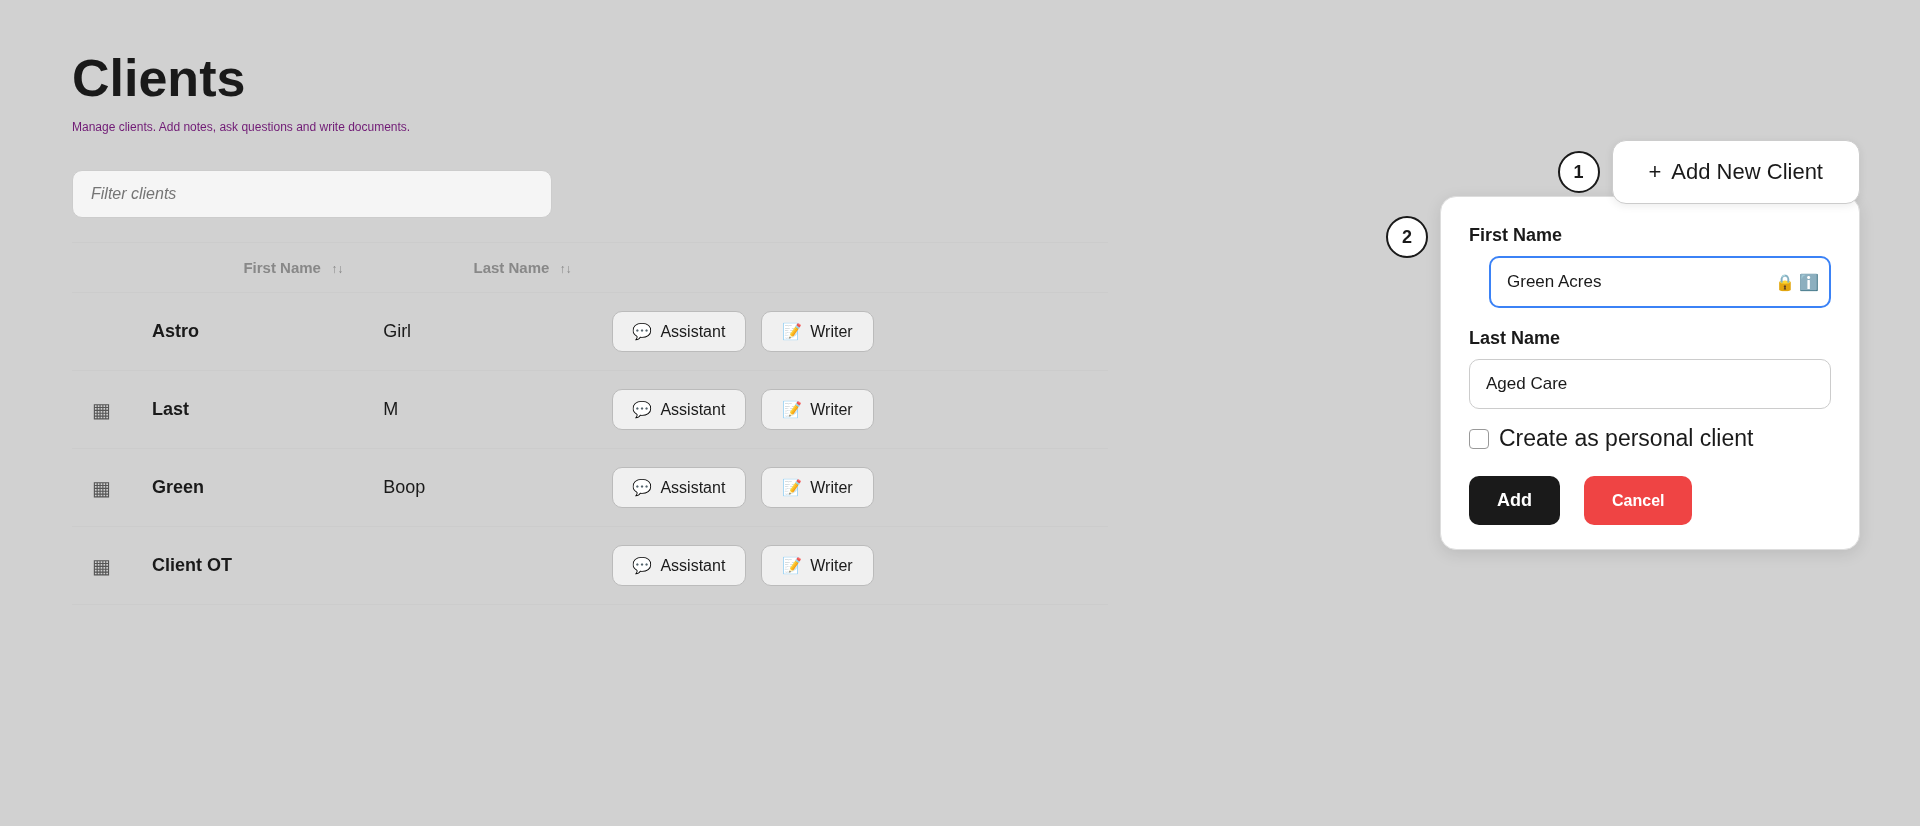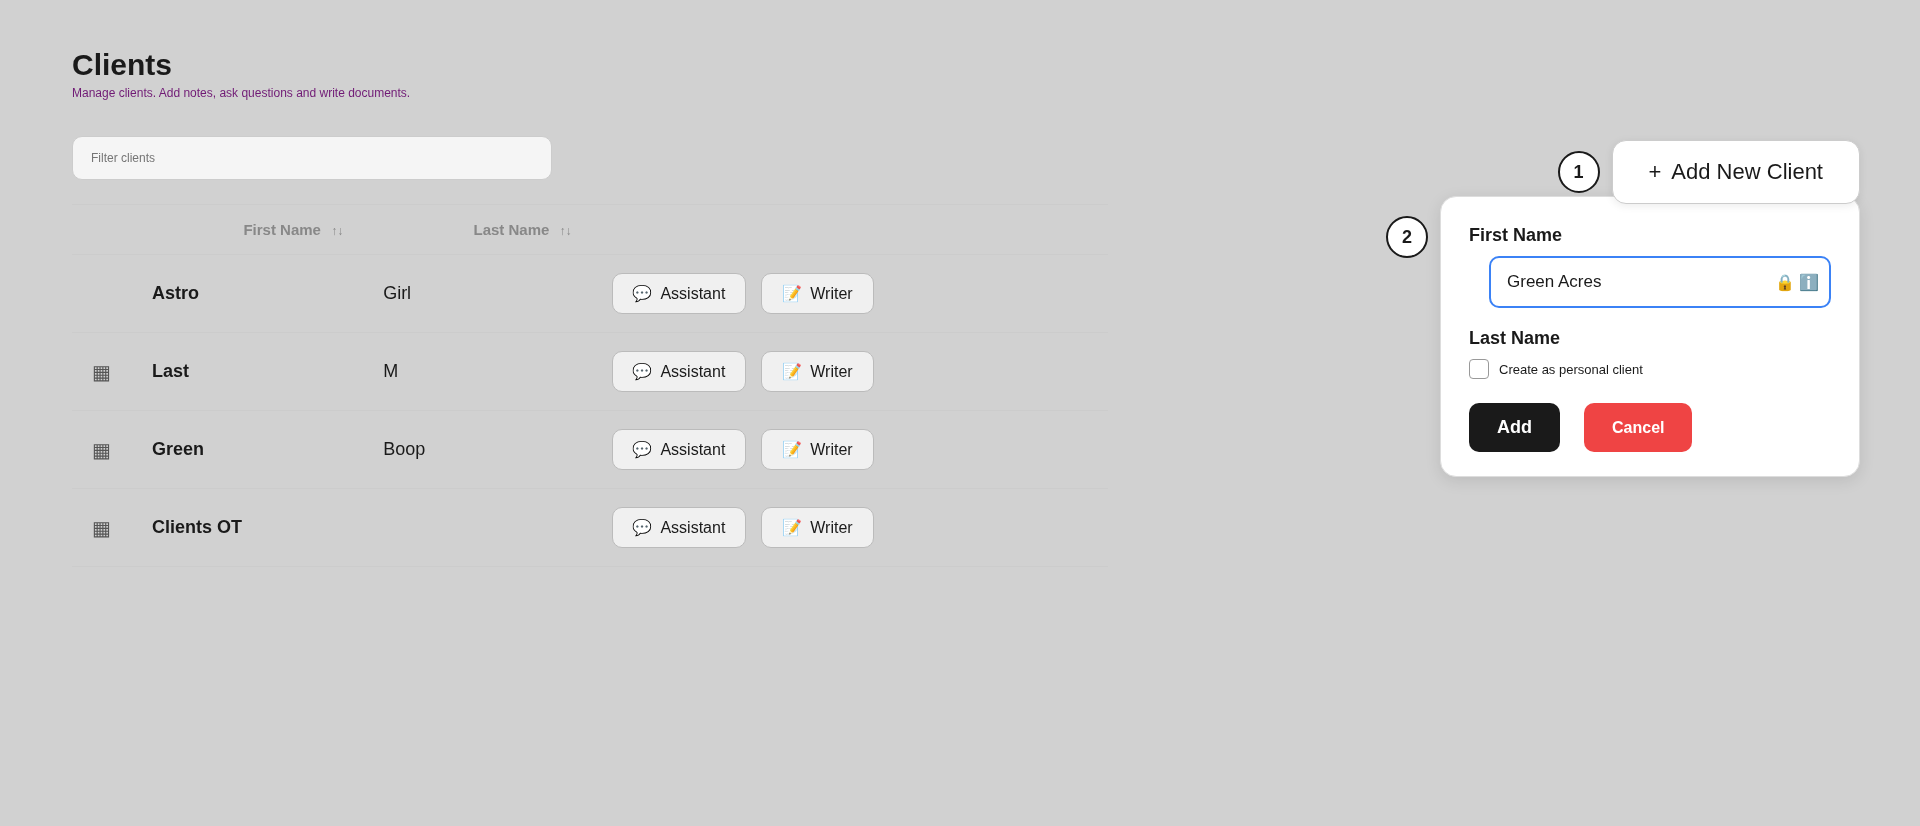--- a/index.html
+++ b/index.html
@@ -11,47 +11,48 @@
       overflow: hidden;
       position: relative;
     }
 
     .main-content {
       padding: 48px 72px;
       max-width: 1180px;
     }
 
     .page-title {
-      font-size: 30px;
+      font-size: 52px;
       font-weight: 700;
       color: #1a1a1a;
-      margin-bottom: 4px;
+      margin-bottom: 12px;
     }
 
     .page-subtitle {
       font-size: 12px;
       color: #701a75;
       margin-bottom: 36px;
     }
 
     .filter-bar {
       display: flex;
       align-items: center;
       margin-bottom: 24px;
     }
 
     .filter-input {
       width: 480px;
       padding: 14px 18px;
       border: 1.5px solid #ccc;
       border-radius: 10px;
       background: #f5f5f5;
-      font-size: 12px;
+      font-size: 16px;
       color: #a21caf;
       outline: none;
+      font-style: italic;
     }
 
     .clients-table {
       width: 100%;
       border-collapse: collapse;
     }
 
     .clients-table thead tr {
       border-top: 1.5px solid #ccc;
       border-bottom: 1.5px solid #ccc;
@@ -247,21 +248,21 @@
     .checkbox-box {
       width: 20px;
       height: 20px;
       border: 1.5px solid #999;
       border-radius: 4px;
       background: #fff;
       flex-shrink: 0;
     }
 
     .checkbox-label {
-      font-size: 13px;
+      font-size: 23px;
       color: #1a1a1a;
       text-align: center;
     }
 
     .form-actions {
       display: flex;
       gap: 24px;
     }
 
     .btn-add {
@@ -368,21 +369,21 @@
           <button class="action-btn">
             <span>📝</span>
             <span>Writer</span>
           </button>
         </td>
       </tr>
       <tr>
         <td>
           <span class="client-icon">▦</span>
         </td>
-        <td class="client-name">Clients OT</td>
+        <td class="client-name">Client OT</td>
         <td></td>
         <td>
           <button class="action-btn">
             <span>💬</span>
             <span>Assistant</span>
           </button>
           <button class="action-btn">
             <span>📝</span>
             <span>Writer</span>
           </button>
@@ -409,20 +410,21 @@
       <div class="form-field-label">First Name</div>
       <div class="form-input-wrapper">
         <input type="text" class="form-input-active" value="Green Acres" style="">
         <div class="input-icons">
           <span class="icon-lock">🔒</span>
           <span class="icon-info">ℹ️</span>
         </div>
       </div>
 
       <div class="form-field-label">Last Name</div>
+      <input type="text" class="form-input-normal" value="Aged Care" style="">
 
       <div class="checkbox-row">
         <div class="checkbox-box"></div>
         <span class="checkbox-label">Create as personal client</span>
       </div>
 
       <div class="form-actions">
         <button class="btn-add">Add</button>
         <button class="btn-cancel">Cancel</button>
       </div>

